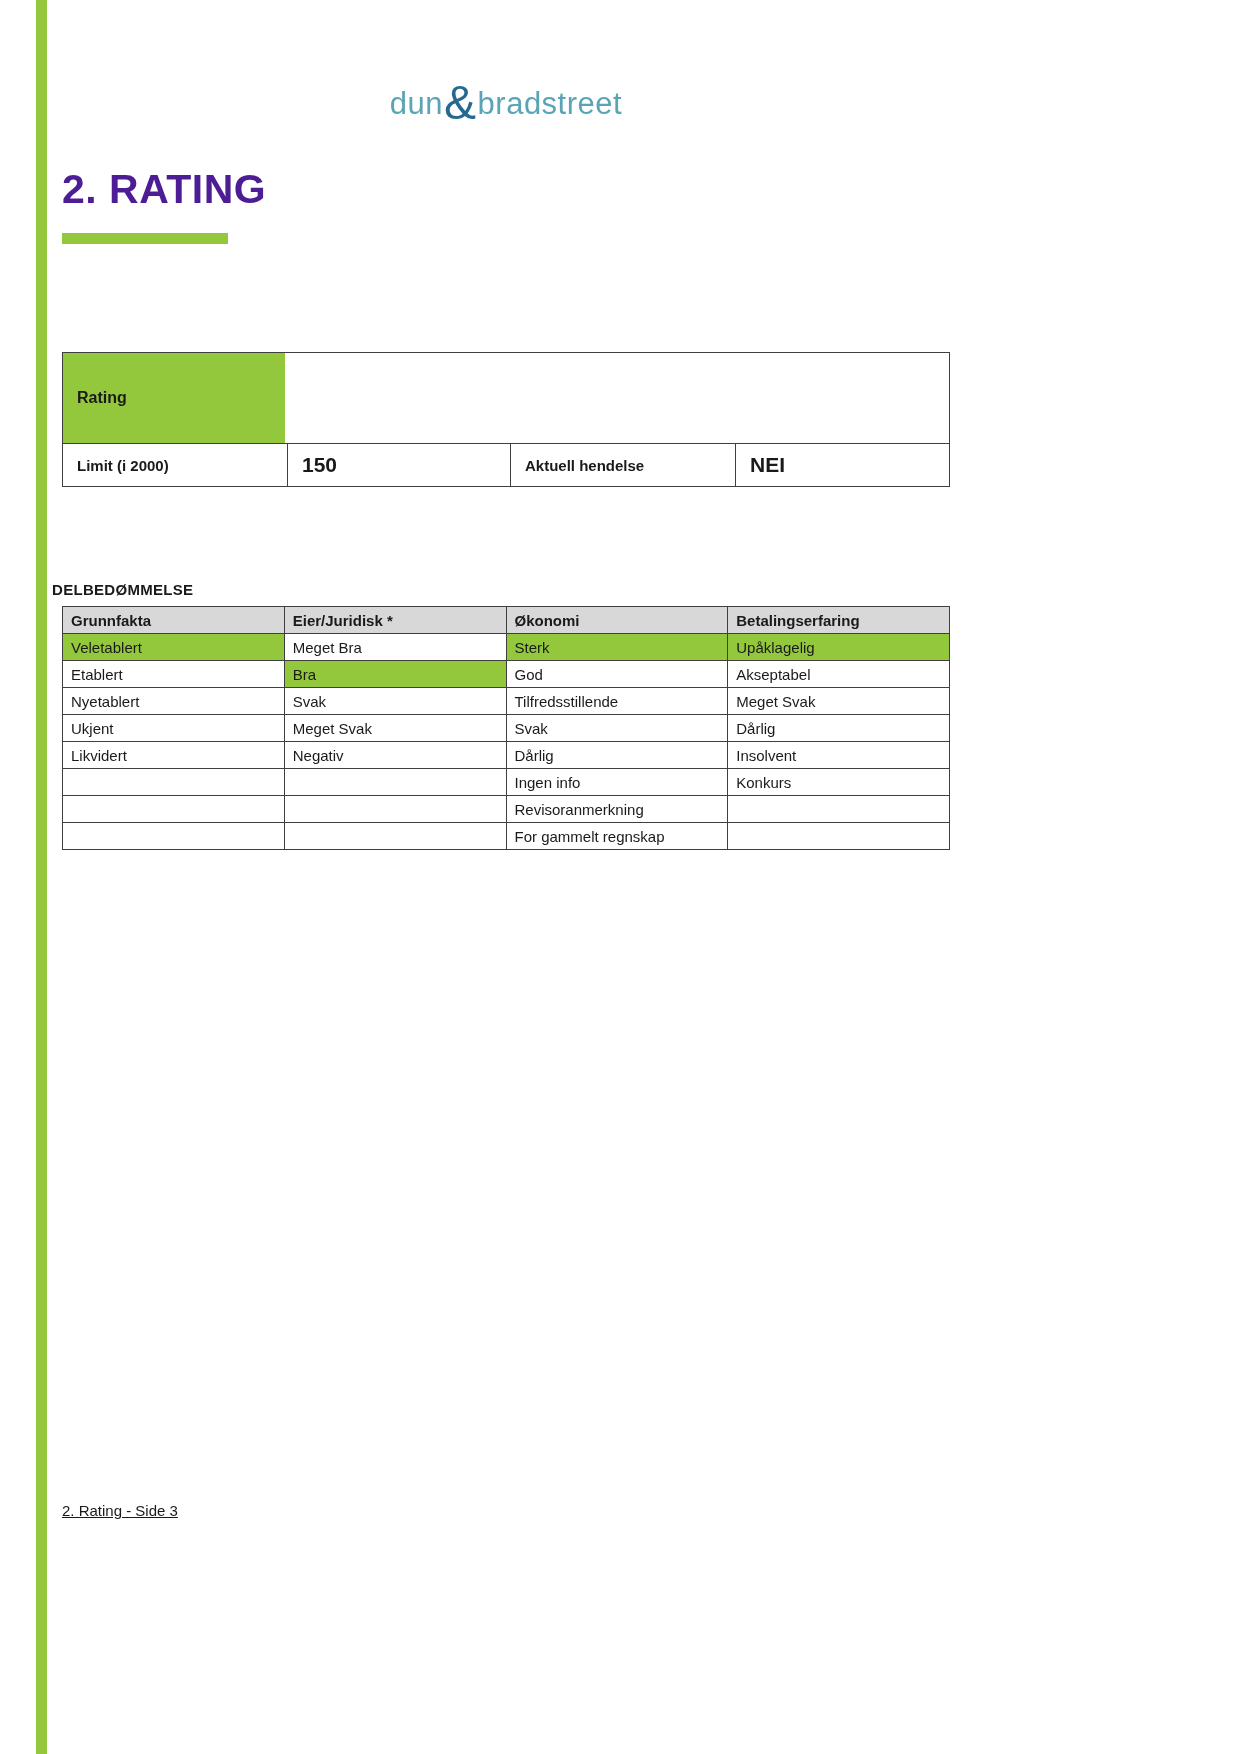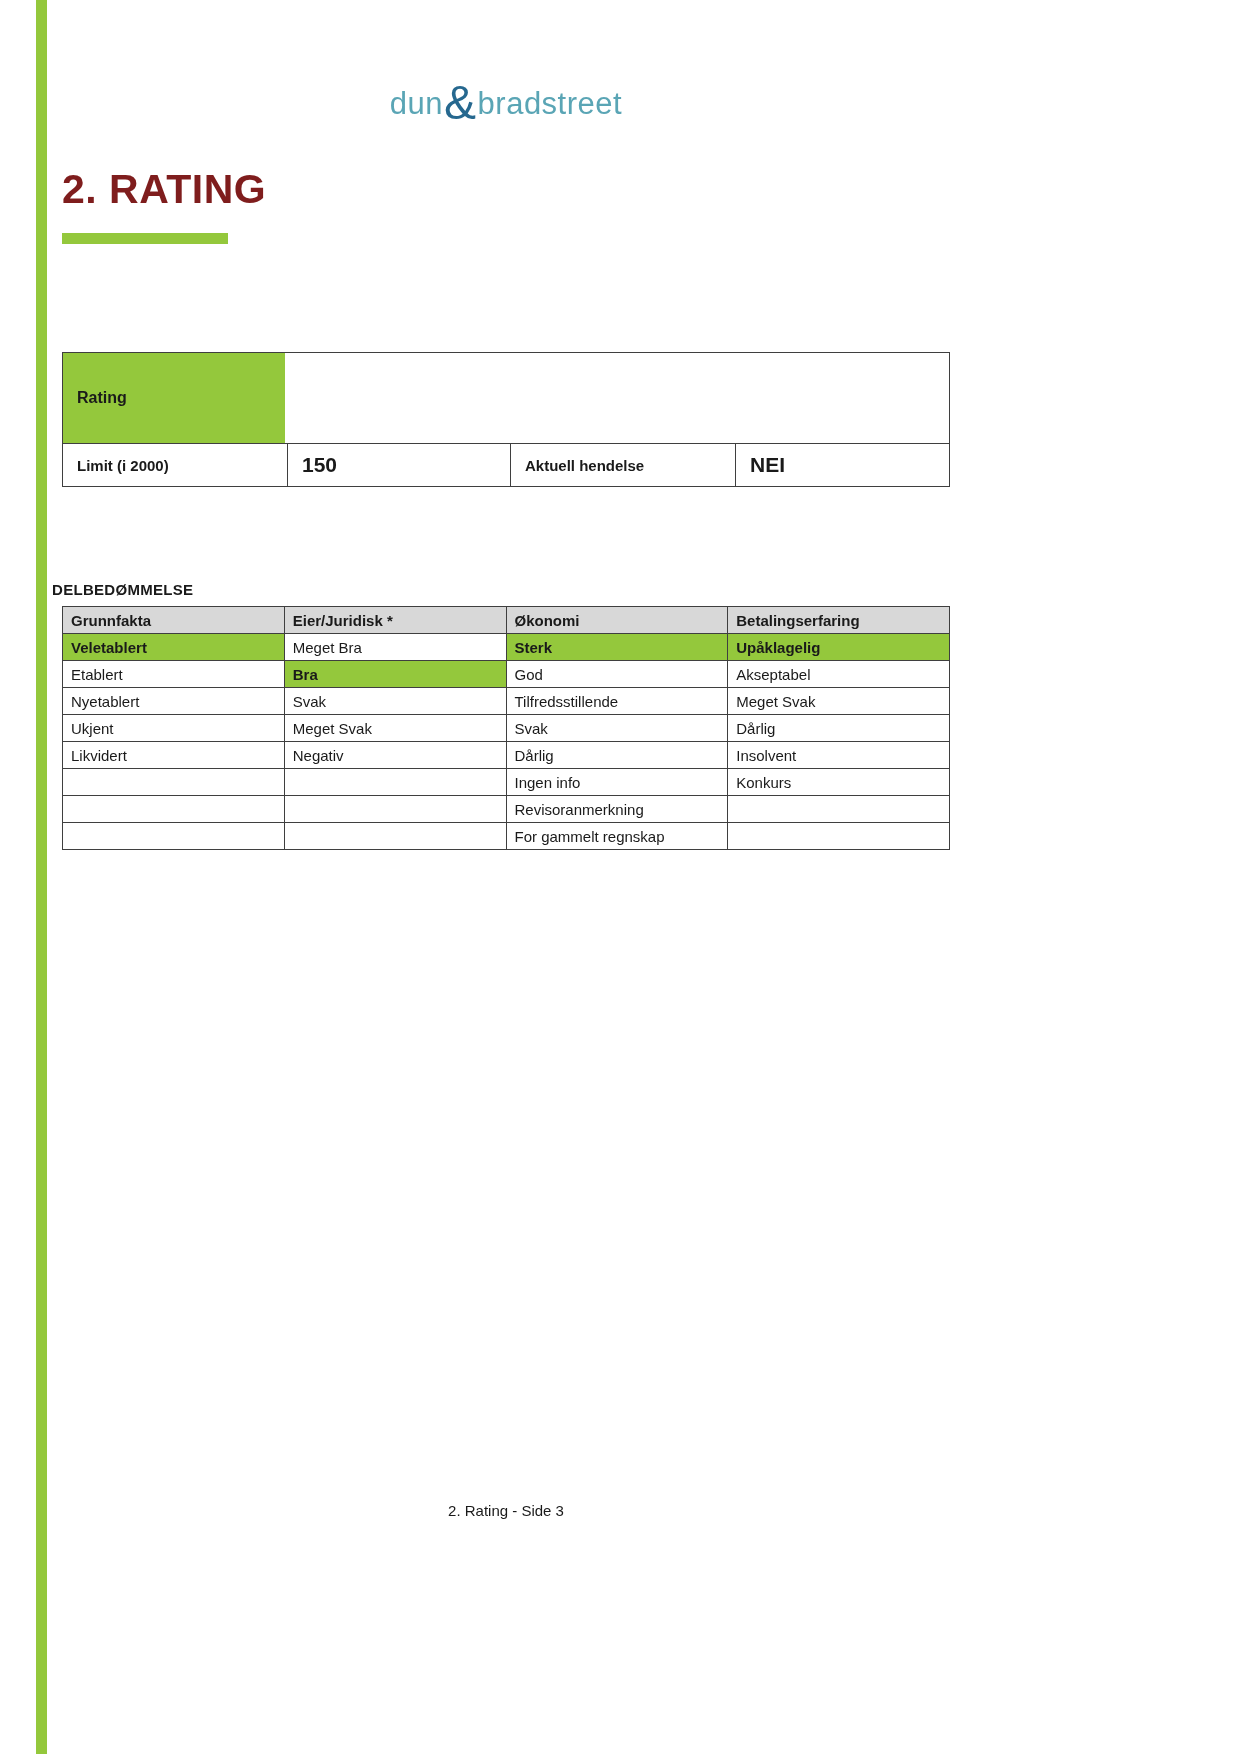--- a/index.html
+++ b/index.html
@@ -44,21 +44,21 @@
     top: 5px;
     margin: 0 1px;
     font-weight: 400;
   }
   .page-title {
     position: absolute;
     left: 62px; top: 166px;
     font-size: 41px;
     font-weight: 700;
     letter-spacing: 0.5px;
-    color: #7f1d1d;
+    color: #4c1d95;
   }
   .title-underline {
     position: absolute;
     left: 62px; top: 233px;
     width: 166px; height: 11px;
     background: var(--green);
   }
   
   .rating-table {
     position: absolute;
@@ -106,29 +106,30 @@
     width: 25%;
     white-space: nowrap;
     overflow: hidden;
   }
   .assessment-table th {
     background: var(--header-gray);
     font-weight: 700;
   }
   .assessment-table td.hl {
     background: var(--green);
-    font-weight: 700;
+    font-weight: 400;
   }
   .page-footer {
     position: absolute;
     left: 62px; top: 1502px;
     width: 888px;
-    text-align: center;
+    text-align: left;
     font-size: 15px;
     color: var(--ink);
+    text-decoration: underline;
   }
 </style>
 </head>
 <body>
 
 <div class="page">
 
   <div class="accent-stripe"></div>
 
   <div class="logo">

